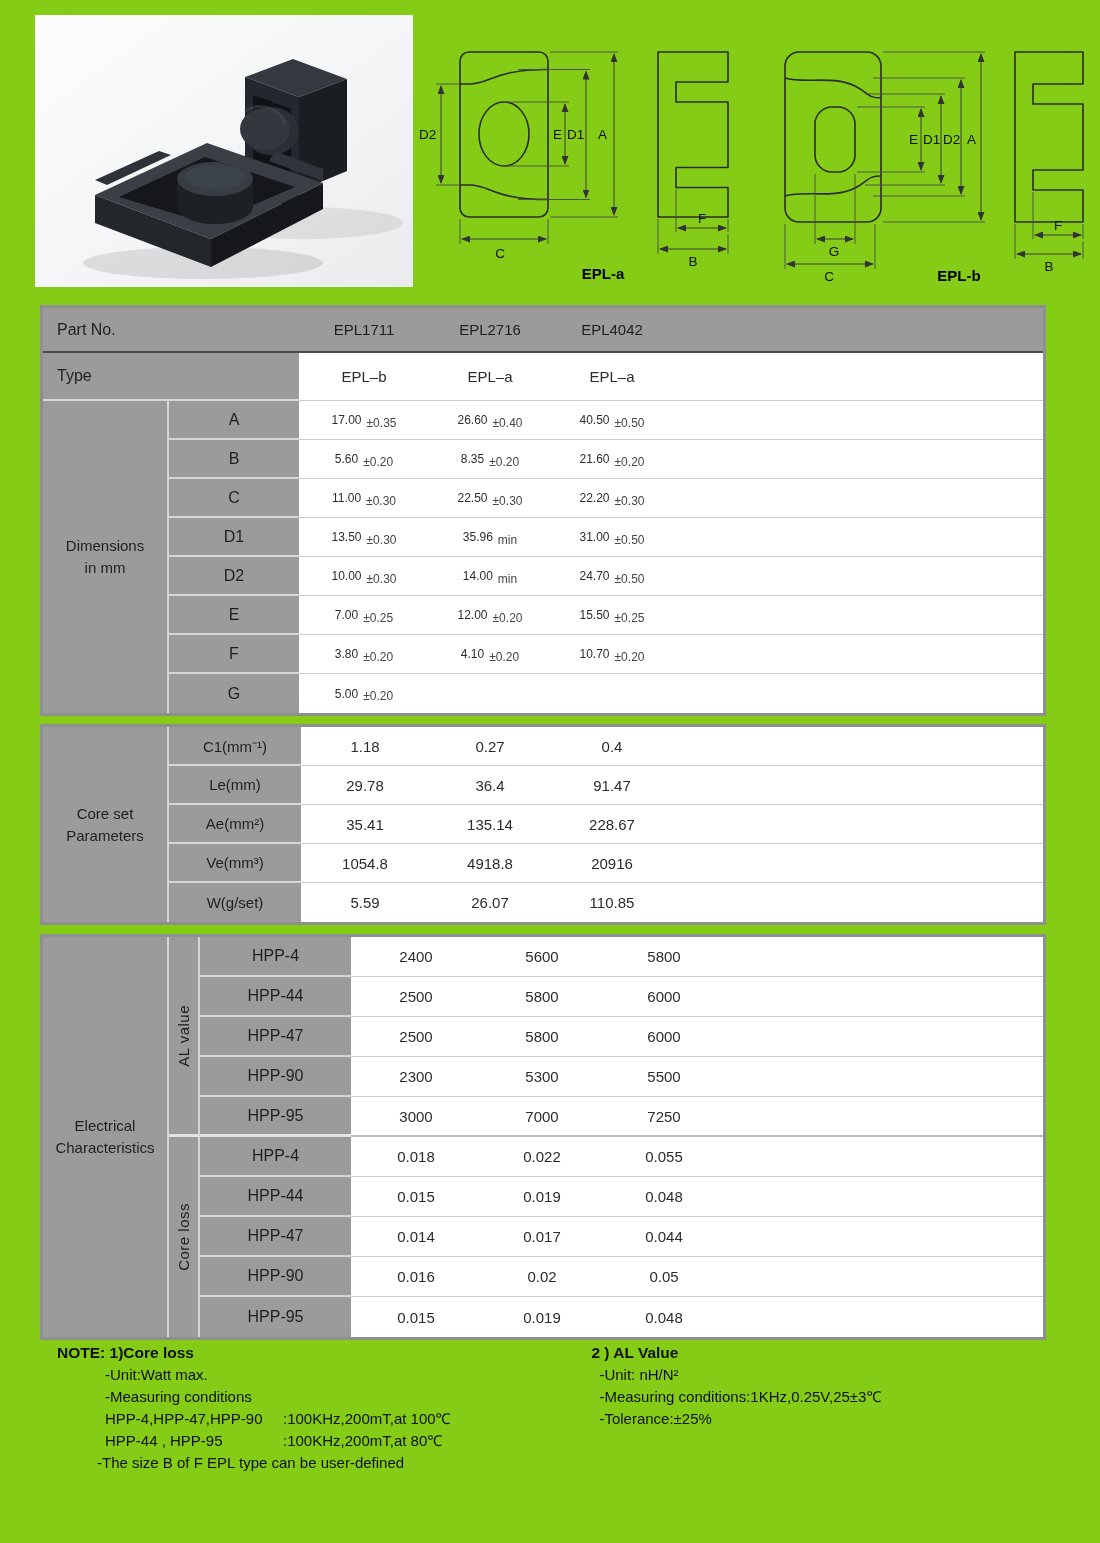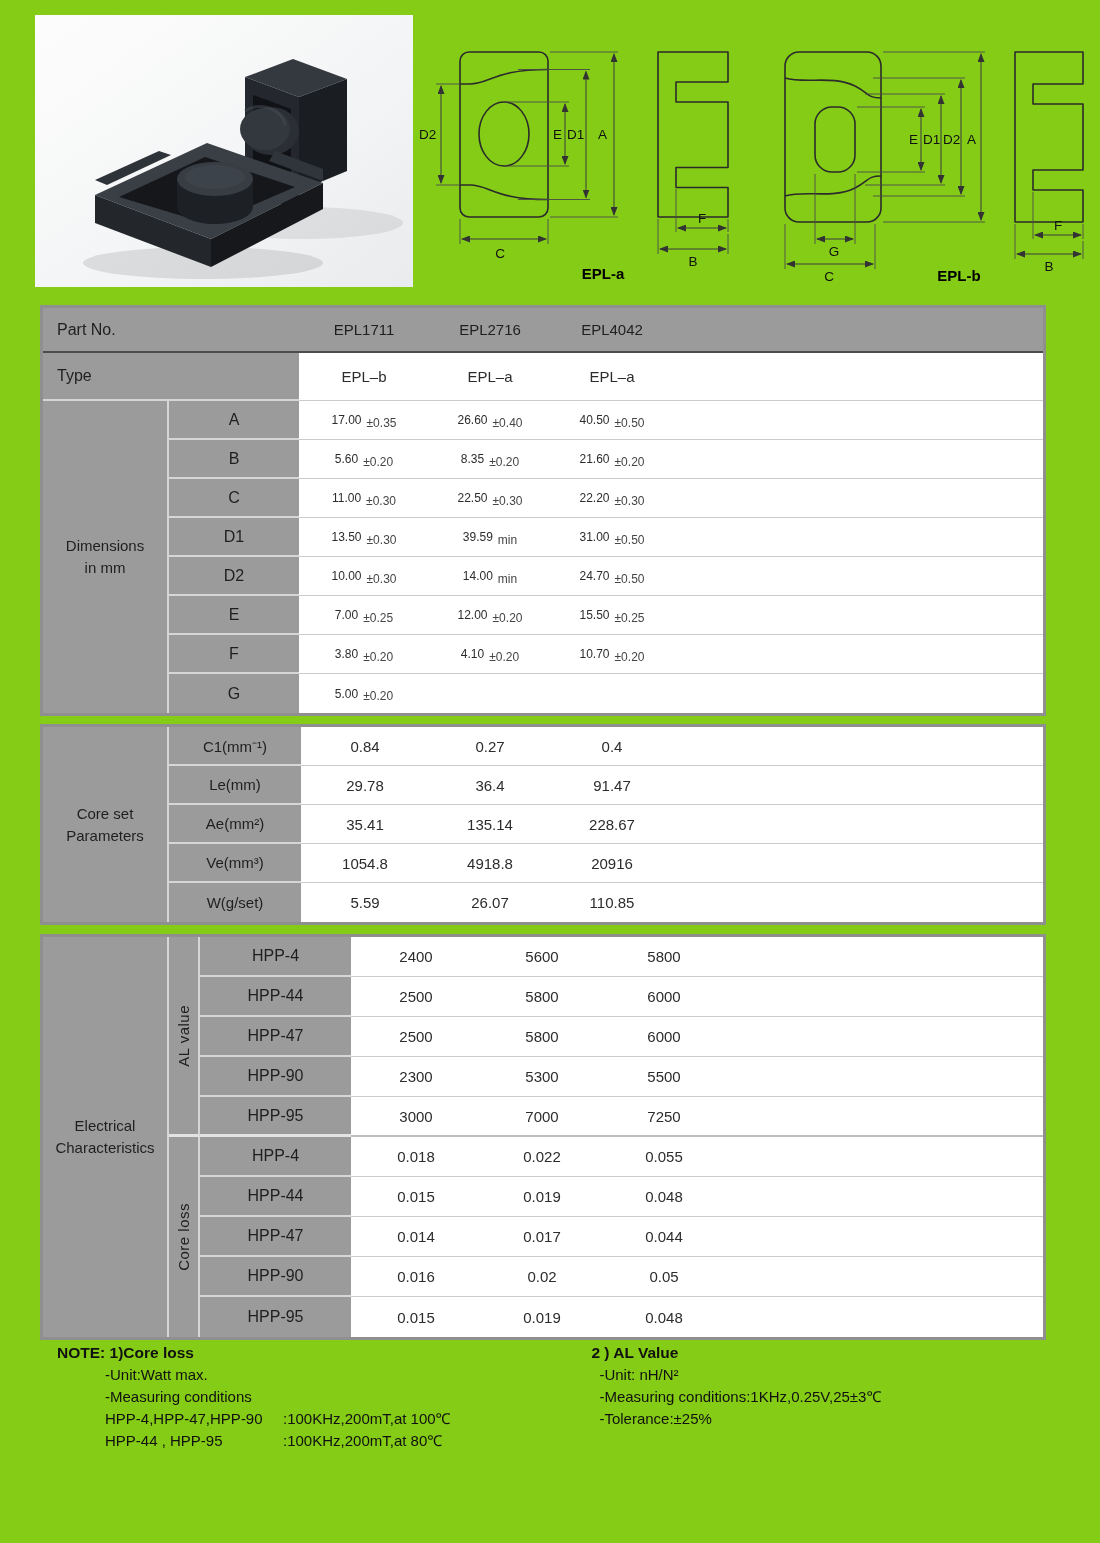--- a/index.html
+++ b/index.html
@@ -255,21 +255,21 @@
           <span class="tol">±0.30</span>
         </div>
       <div class="cell wb"></div>
 
       <div class="cell g gb rowlab">D1</div>
       <div class="cell wb">
           <span class="num">13.50</span>
           <span class="tol">±0.30</span>
         </div>
       <div class="cell wb">
-          <span class="num">39.59</span>
+          <span class="num">35.96</span>
           <span class="tol">min</span>
         </div>
       <div class="cell wb">
           <span class="num">31.00</span>
           <span class="tol">±0.50</span>
         </div>
       <div class="cell wb"></div>
 
       <div class="cell g gb rowlab">D2</div>
       <div class="cell wb">
@@ -331,21 +331,21 @@
         </div>
       <div class="cell"></div>
     </div>
 
     <div class="sec sec2">
       <div class="cell g gr cat" style="grid-column:1;grid-row:1/6;">
         <span>Core set</span>
         <span>Parameters</span>
       </div>
       <div class="cell g gb">C1(mm⁻¹)</div>
-      <div class="cell wb">0.84</div>
+      <div class="cell wb">1.18</div>
       <div class="cell wb">0.27</div>
       <div class="cell wb">0.4</div>
       <div class="cell wb"></div>
 
       <div class="cell g gb">Le(mm)</div>
       <div class="cell wb">29.78</div>
       <div class="cell wb">36.4</div>
       <div class="cell wb">91.47</div>
       <div class="cell wb"></div>
 
@@ -443,20 +443,21 @@
     </div>
   </div>
 
   <div class="notes">
     <div class="noteL">
       <div class="ntitle">NOTE: 1)Core loss</div>
       <div class="nline">-Unit:Watt max.</div>
       <div class="nline">-Measuring conditions</div>
       <div class="nline"><span class="ck">HPP-4,HPP-47,HPP-90</span><span>:100KHz,200mT,at 100℃</span></div>
       <div class="nline"><span class="ck">HPP-44 , HPP-95</span><span>:100KHz,200mT,at 80℃</span></div>
+      <div class="nline" style="padding-left:40px;">-The size B of F EPL type can be user-defined</div>
     </div>
     <div class="noteR">
       <div class="ntitle">2 )  AL Value</div>
       <div class="nlineR">-Unit: nH/N²</div>
       <div class="nlineR">-Measuring conditions:1KHz,0.25V,25±3℃</div>
       <div class="nlineR">-Tolerance:±25%</div>
     </div>
   </div>
 
 </div>

